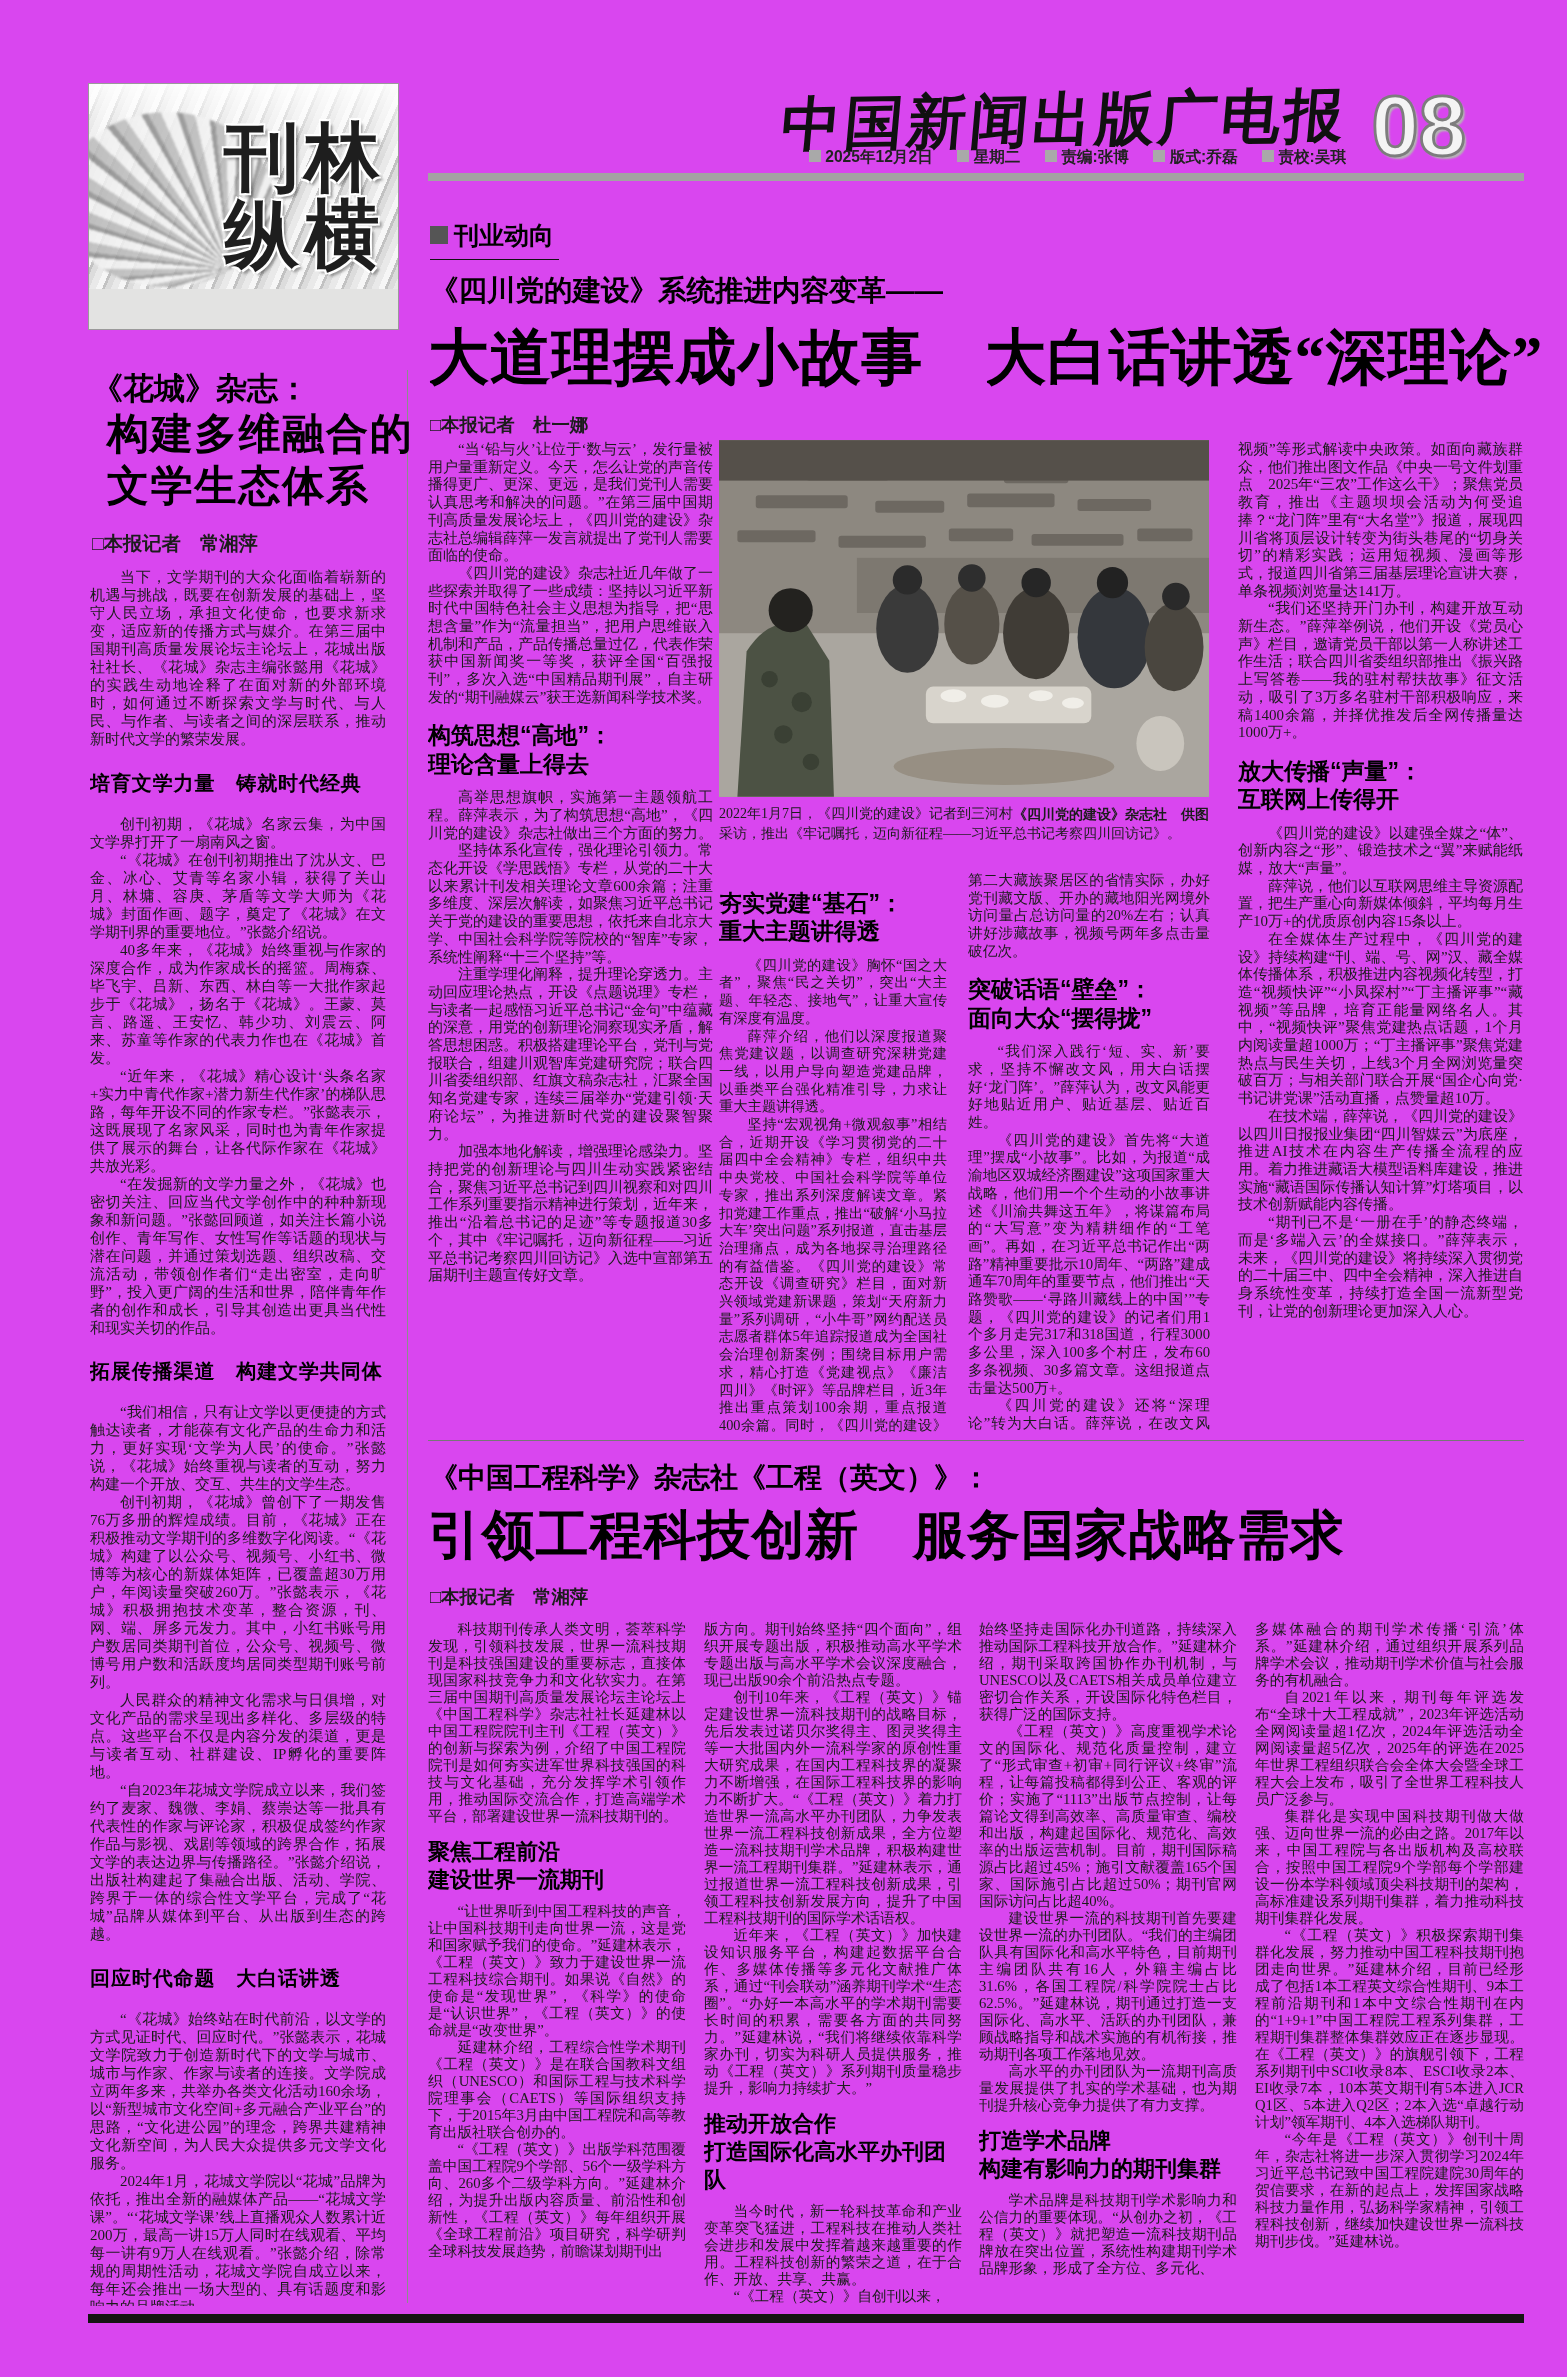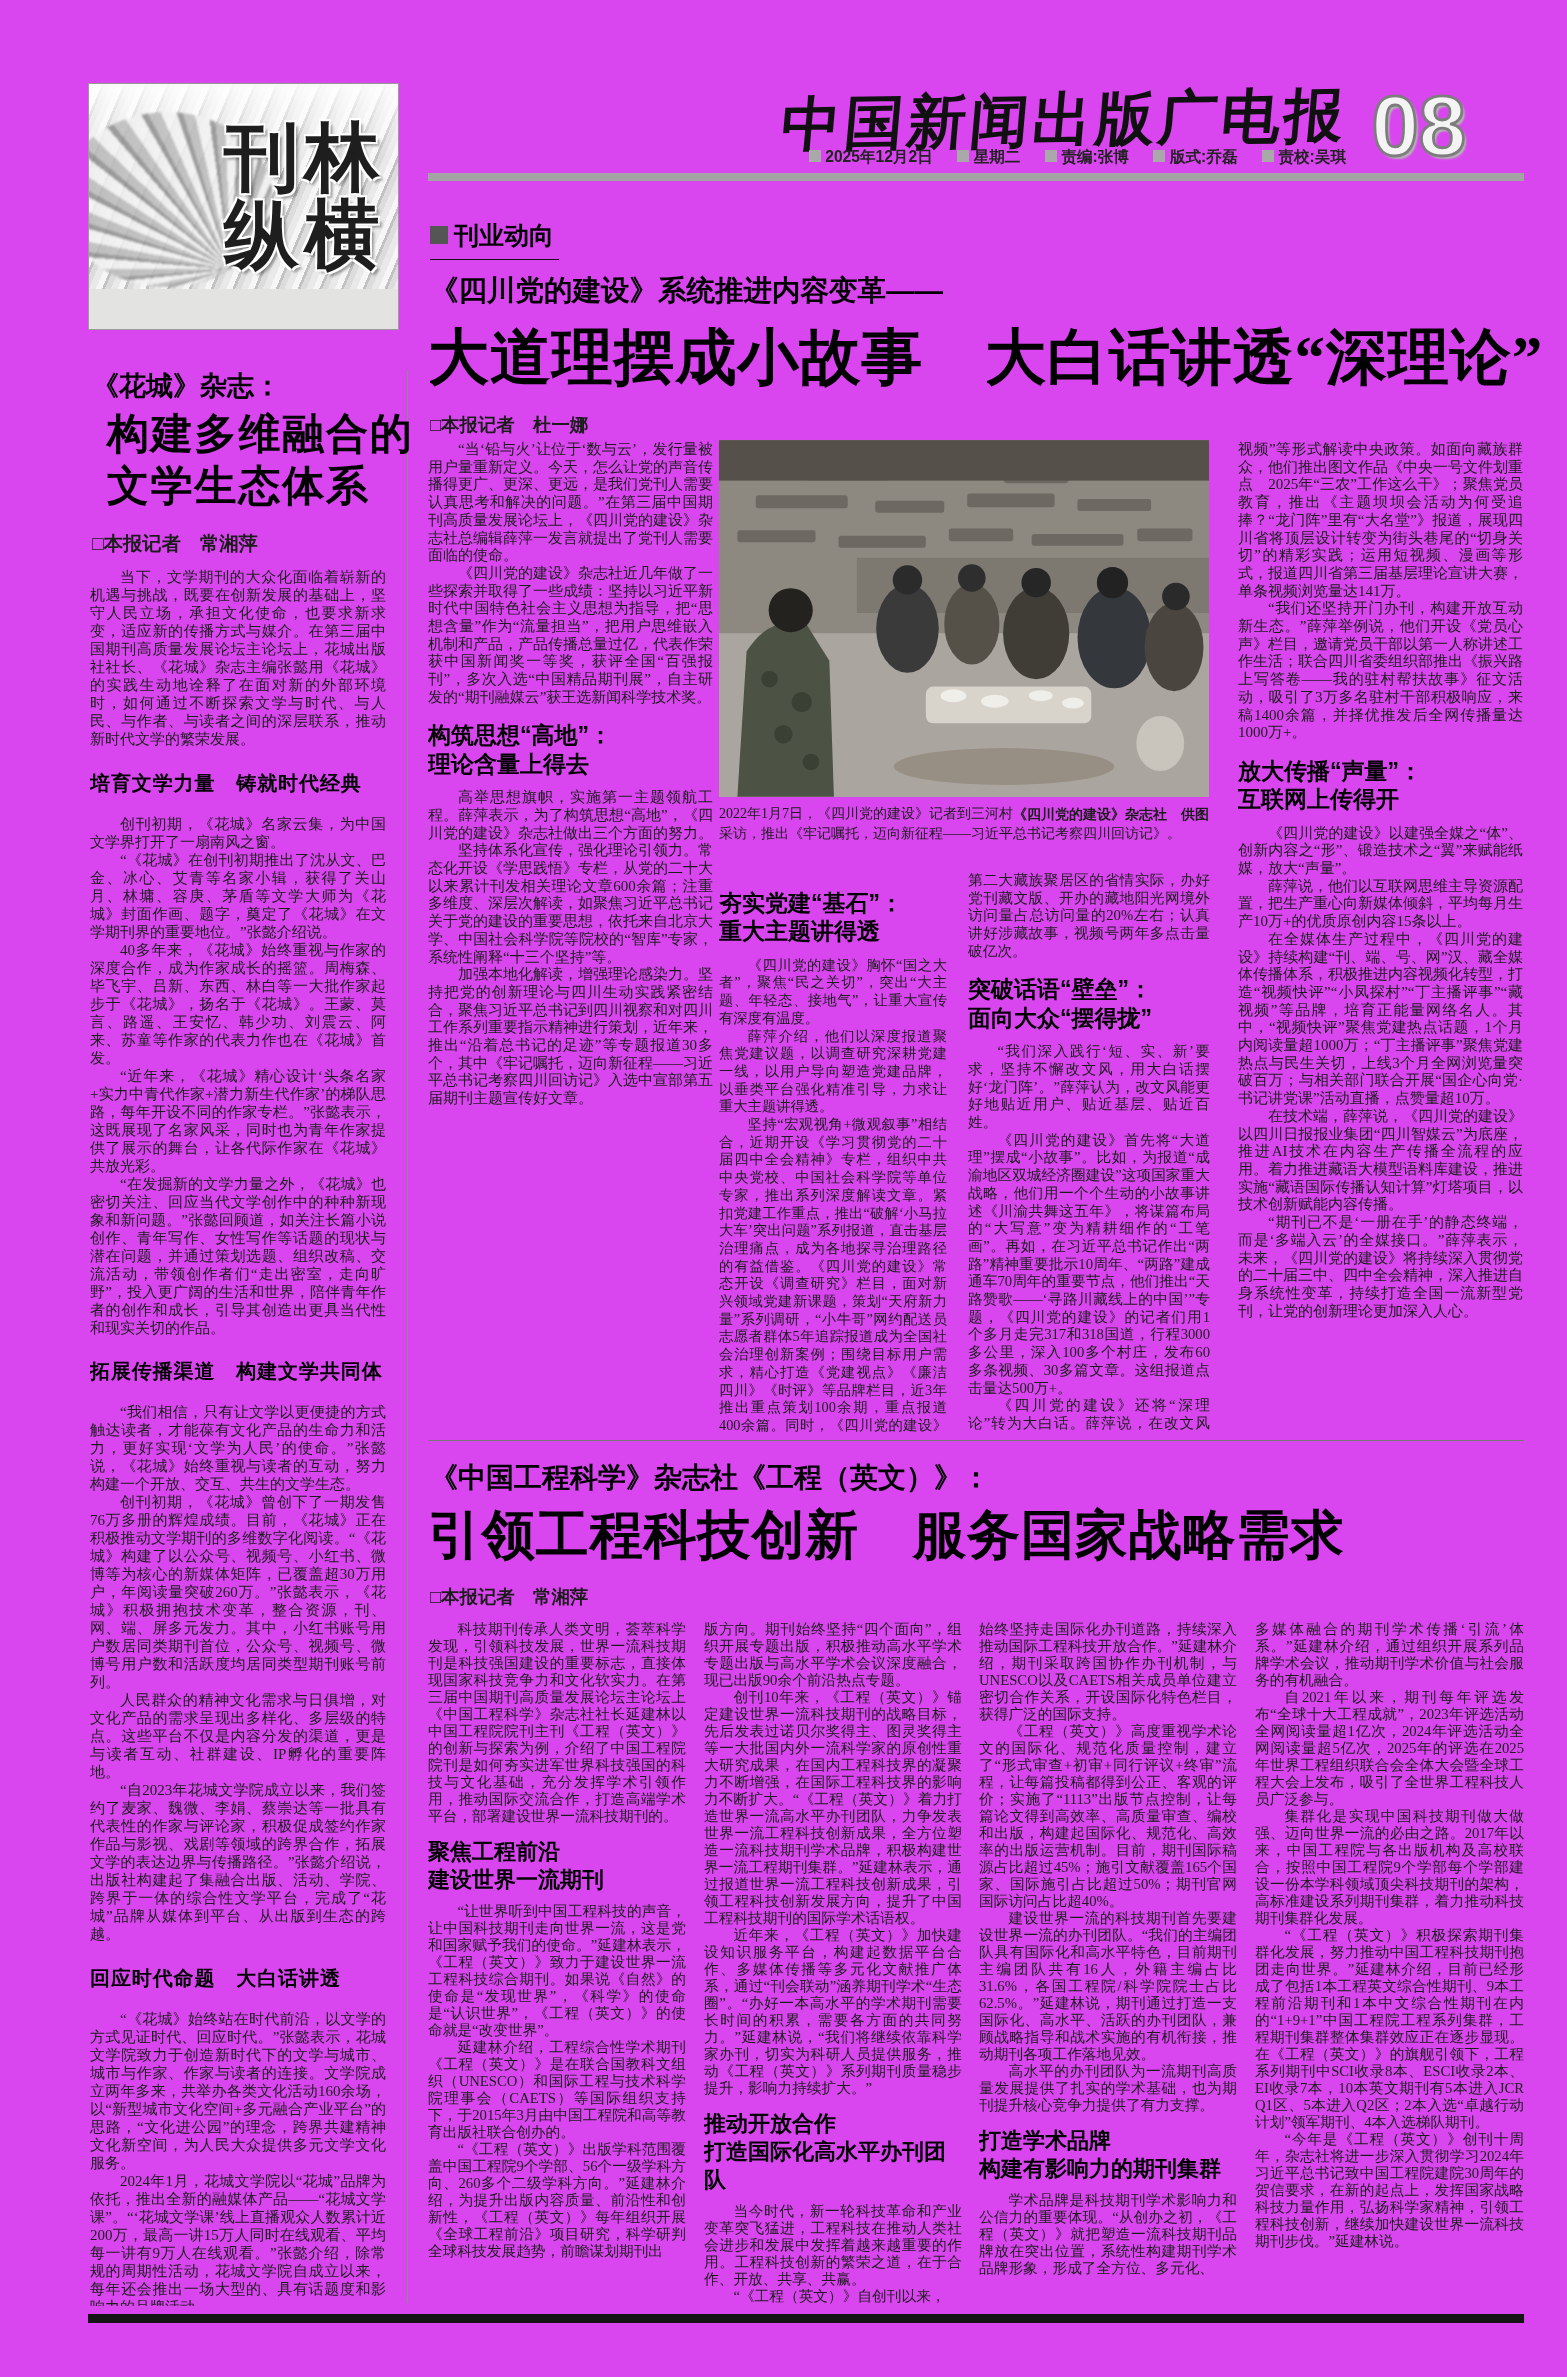--- a/index.html
+++ b/index.html
@@ -31,21 +31,21 @@
   .v-rule{position:absolute;left:407px;top:370px;width:0.9px;height:1933px;background:#8c8c8c;}
   .h-rule{position:absolute;left:428px;top:1440px;width:1096px;height:0.9px;background:#777;}
   .footer-bar{position:absolute;left:88px;top:2314px;width:1436px;height:9.2px;background:#141414;}
   
   .para{margin:0;text-indent:2em;text-align:justify;}
   .para.cont{text-indent:0;}
   .subhead{font-family:"Liberation Sans",sans-serif;font-weight:bold;color:#000;white-space:pre-line;}
   .col{position:absolute;overflow:hidden;}
   
   .la-kicker{position:absolute;left:92px;top:368px;font-family:"Liberation Sans",sans-serif;font-weight:bold;
-     font-size:27px;color:#000;}
+     font-size:31px;color:#000;}
   .la-title{position:absolute;left:92px;top:408px;font-weight:900;font-size:42px;line-height:52px;
      letter-spacing:1.8px;color:#000;margin-left:15px;}
   .la-byline{position:absolute;left:92px;top:530px;font-family:"Liberation Sans",sans-serif;font-size:19.3px;font-weight:bold;}
   .la-flow{left:90px;top:568px;width:296px;height:1738px;font-size:15px;line-height:18px;}
   .la-flow .subhead{font-size:20px;line-height:41px;margin:14.7px 0 11px;letter-spacing:0.9px;}
   
   .section-tag{position:absolute;left:430px;top:219px;font-family:Liberation Sans, sans-serif;font-weight:bold;
      font-size:25px;color:#000;border-bottom:1.8px solid #111;padding:0 5.5px 7.4px 0;}
   .section-tag .sq{display:inline-block;width:18.4px;height:18.4px;background:#555;margin-right:5.5px;}
   
@@ -189,20 +189,21 @@
     <span>2022年1月7日，《四川党的建设》记者到三河村采访，推出《牢记嘱托，迈向新征程——习近平总书记考察四川回访记》。</span>
   </div>
 
   <div class="col ma-col ma-col1">
       <p class="para">“当‘铅与火’让位于‘数与云’，发行量被用户量重新定义。今天，怎么让党的声音传播得更广、更深、更远，是我们党刊人需要认真思考和解决的问题。”在第三届中国期刊高质量发展论坛上，《四川党的建设》杂志社总编辑薛萍一发言就提出了党刊人需要面临的使命。</p>
       <p class="para">《四川党的建设》杂志社近几年做了一些探索并取得了一些成绩：坚持以习近平新时代中国特色社会主义思想为指导，把“思想含量”作为“流量担当”，把用户思维嵌入机制和产品，产品传播总量过亿，代表作荣获中国新闻奖一等奖，获评全国“百强报刊”，多次入选“中国精品期刊展”，自主研发的“期刊融媒云”获王选新闻科学技术奖。</p>
       <h3 class="subhead">构筑思想“高地”：
 理论含量上得去</h3>
       <p class="para">高举思想旗帜，实施第一主题领航工程。薛萍表示，为了构筑思想“高地”，《四川党的建设》杂志社做出三个方面的努力。</p>
       <p class="para">坚持体系化宣传，强化理论引领力。常态化开设《学思践悟》专栏，从党的二十大以来累计刊发相关理论文章600余篇；注重多维度、深层次解读，如聚焦习近平总书记关于党的建设的重要思想，依托来自北京大学、中国社会科学院等院校的“智库”专家，系统性阐释“十三个坚持”等。</p>
+      <p class="para">注重学理化阐释，提升理论穿透力。主动回应理论热点，开设《点题说理》专栏，与读者一起感悟习近平总书记“金句”中蕴藏的深意，用党的创新理论洞察现实矛盾，解答思想困惑。积极搭建理论平台，党刊与党报联合，组建川观智库党建研究院；联合四川省委组织部、红旗文稿杂志社，汇聚全国知名党建专家，连续三届举办“党建引领·天府论坛”，为推进新时代党的建设聚智聚力。</p>
       <p class="para">加强本地化解读，增强理论感染力。坚持把党的创新理论与四川生动实践紧密结合，聚焦习近平总书记到四川视察和对四川工作系列重要指示精神进行策划，近年来，推出“沿着总书记的足迹”等专题报道30多个，其中《牢记嘱托，迈向新征程——习近平总书记考察四川回访记》入选中宣部第五届期刊主题宣传好文章。</p>
     </div>
   <div class="col ma-col ma-col2">
       <h3 class="subhead">夯实党建“基石”：
 重大主题讲得透</h3>
       <p class="para">《四川党的建设》胸怀“国之大者”，聚焦“民之关切”，突出“大主题、年轻态、接地气”，让重大宣传有深度有温度。</p>
       <p class="para">薛萍介绍，他们以深度报道聚焦党建议题，以调查研究深耕党建一线，以用户导向塑造党建品牌，以垂类平台强化精准引导，力求让重大主题讲得透。</p>
       <p class="para">坚持“宏观视角+微观叙事”相结合，近期开设《学习贯彻党的二十届四中全会精神》专栏，组织中共中央党校、中国社会科学院等单位专家，推出系列深度解读文章。紧扣党建工作重点，推出“破解‘小马拉大车’突出问题”系列报道，直击基层治理痛点，成为各地探寻治理路径的有益借鉴。《四川党的建设》常态开设《调查研究》栏目，面对新兴领域党建新课题，策划“天府新力量”系列调研，“小牛哥”网约配送员志愿者群体5年追踪报道成为全国社会治理创新案例；围绕目标用户需求，精心打造《党建视点》《廉洁四川》《时评》等品牌栏目，近3年推出重点策划100余期，重点报道400余篇。同时，《四川党的建设》还立足四川是全国</p>
     </div>
   <div class="col ma-col ma-col3">

